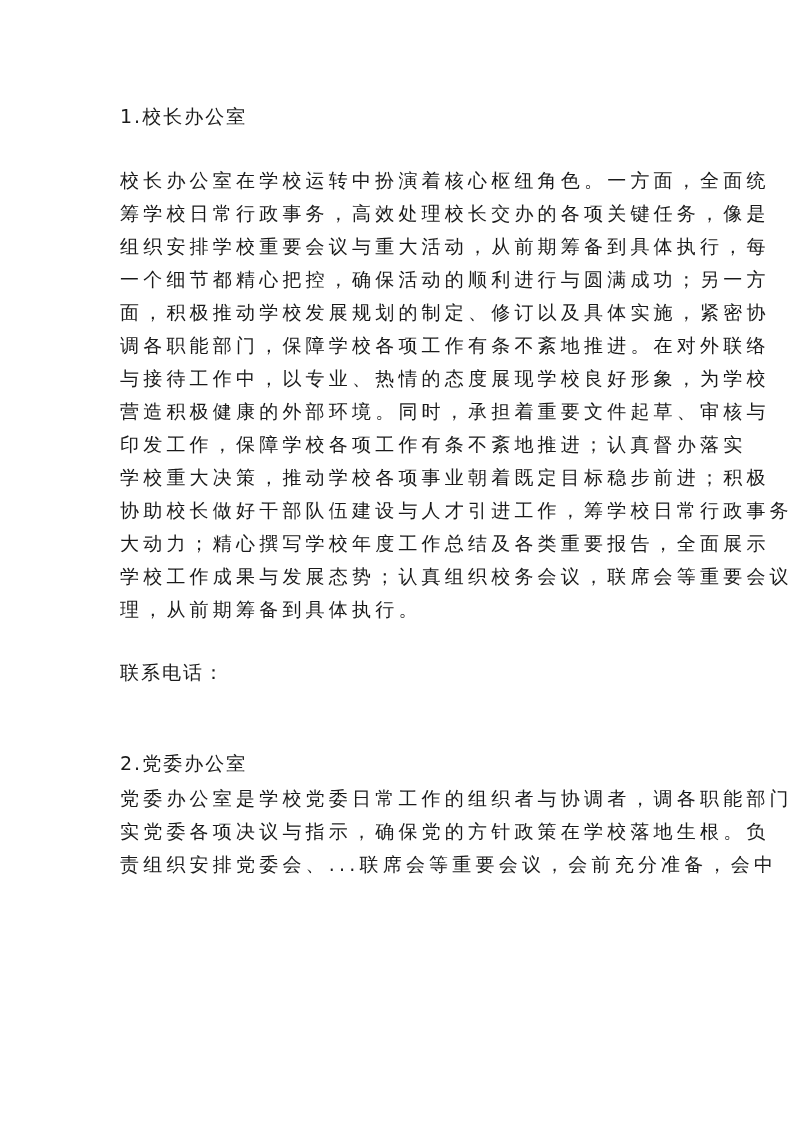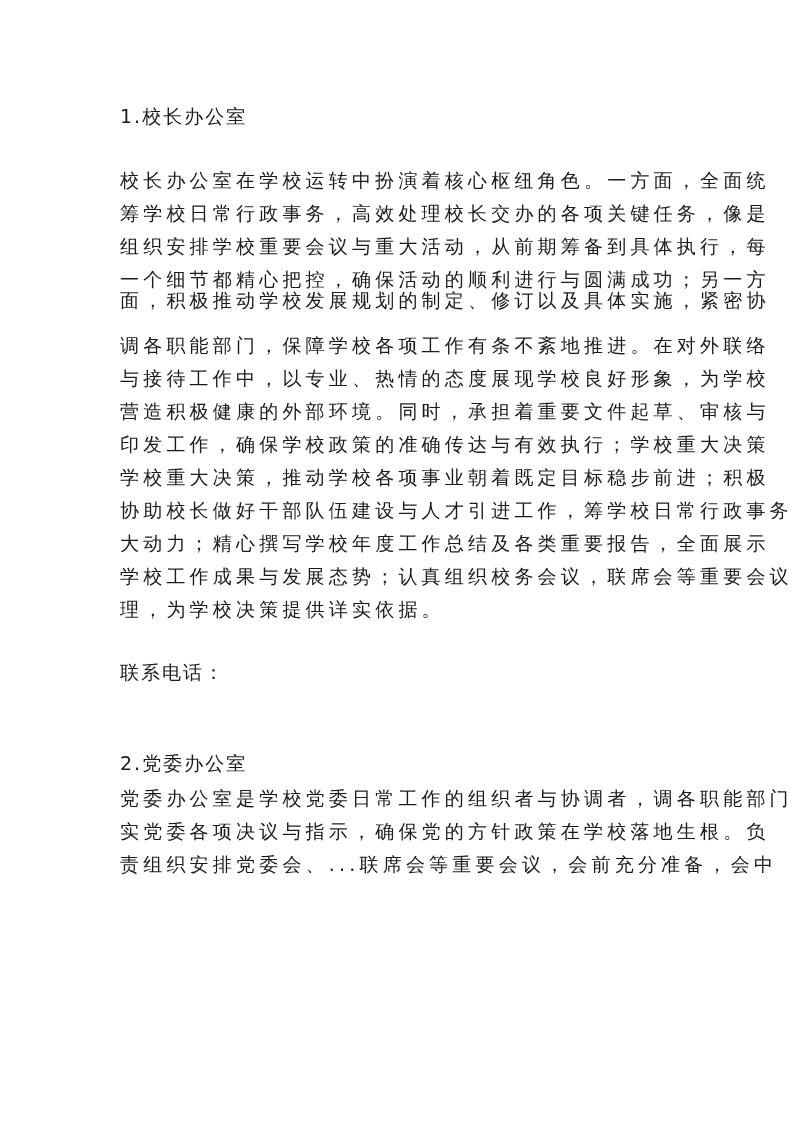--- a/index.html
+++ b/index.html
@@ -14,30 +14,30 @@
 <body>
 
 <div class="page">
   <div class="line heading" style="top:104px">1.校长办公室</div>
 
   <div>
     <div class="line" style="top:168px">校长办公室在学校运转中扮演着核心枢纽角色。一方面，全面统</div>
     <div class="line" style="top:201px">筹学校日常行政事务，高效处理校长交办的各项关键任务，像是</div>
     <div class="line" style="top:234px">组织安排学校重要会议与重大活动，从前期筹备到具体执行，每</div>
     <div class="line" style="top:267px">一个细节都精心把控，确保活动的顺利进行与圆满成功；另一方</div>
-    <div class="line" style="top:288px">面，积极推动学校发展规划的制定、修订以及具体实施，紧密协</div>
+    <div class="line" style="top:300px">面，积极推动学校发展规划的制定、修订以及具体实施，紧密协</div>
     <div class="line" style="top:333px">调各职能部门，保障学校各项工作有条不紊地推进。在对外联络</div>
     <div class="line" style="top:366px">与接待工作中，以专业、热情的态度展现学校良好形象，为学校</div>
     <div class="line" style="top:399px">营造积极健康的外部环境。同时，承担着重要文件起草、审核与</div>
-    <div class="line" style="top:432px">印发工作，确保学校政策的准确传达与有效执行；学校重大决策</div>
+    <div class="line" style="top:432px">印发工作，保障学校各项工作有条不紊地推进；认真督办落实</div>
     <div class="line" style="top:465px">学校重大决策，推动学校各项事业朝着既定目标稳步前进；积极</div>
     <div class="line" style="top:498px">协助校长做好干部队伍建设与人才引进工作，筹学校日常行政事务</div>
     <div class="line" style="top:531px">大动力；精心撰写学校年度工作总结及各类重要报告，全面展示</div>
     <div class="line" style="top:564px">学校工作成果与发展态势；认真组织校务会议，联席会等重要会议</div>
-    <div class="line" style="top:597px">理，为学校决策提供详实依据。</div>
+    <div class="line" style="top:597px">理，从前期筹备到具体执行。</div>
   </div>
 
   <div class="line heading" style="top:660px">联系电话：</div>
 
   <div class="line heading" style="top:751px">2.党委办公室</div>
 
   <div>
     <div class="line" style="top:786px">党委办公室是学校党委日常工作的组织者与协调者，调各职能部门</div>
     <div class="line" style="top:819px">实党委各项决议与指示，确保党的方针政策在学校落地生根。负</div>
     <div class="line" style="top:852px">责组织安排党委会、...联席会等重要会议，会前充分准备，会中</div>

